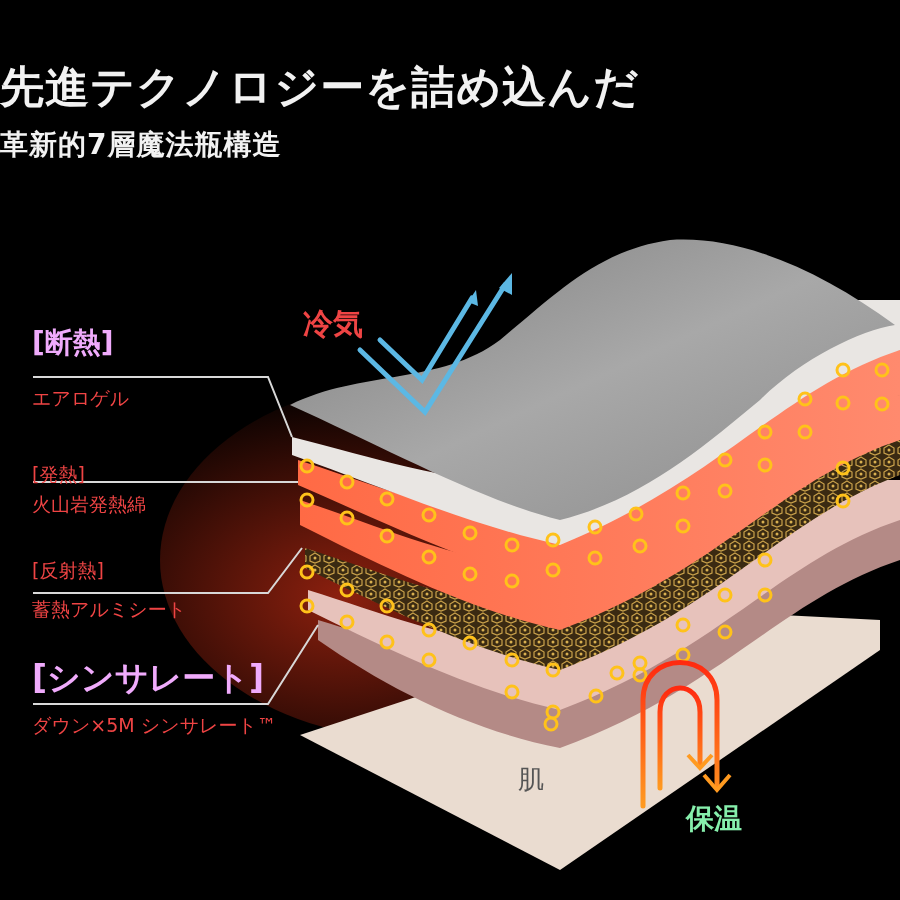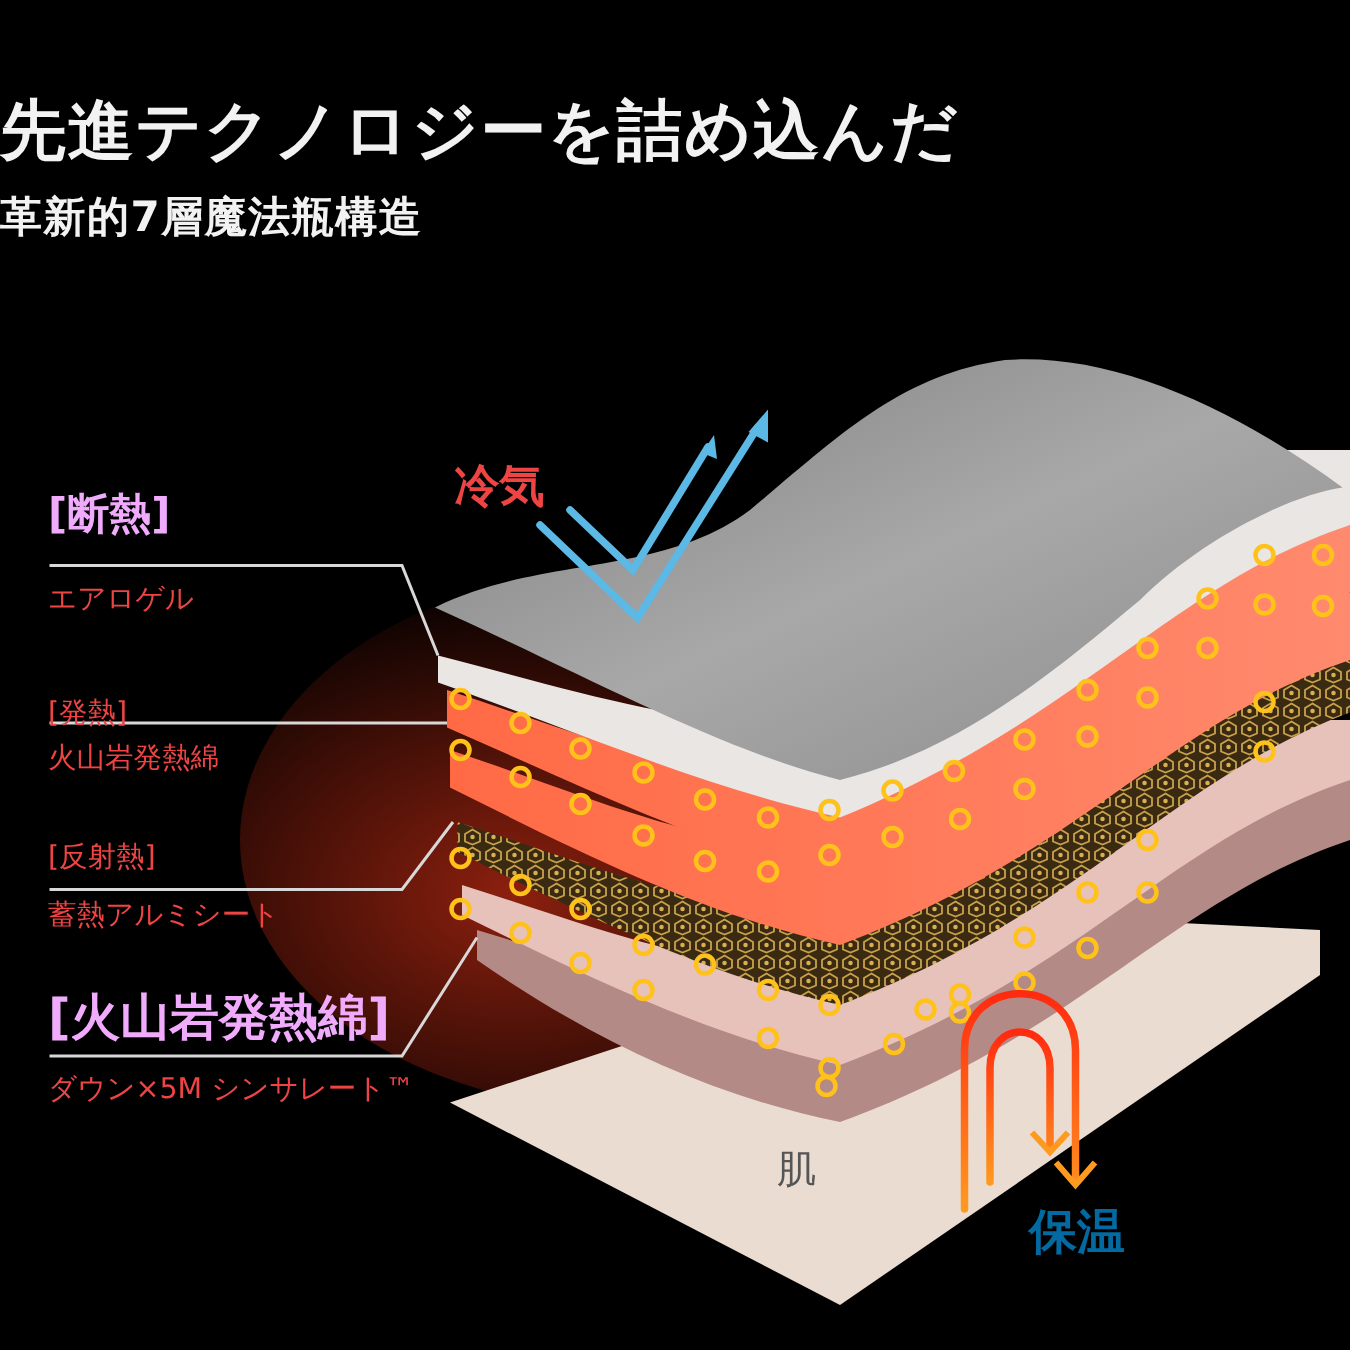--- a/index.html
+++ b/index.html
@@ -7,21 +7,21 @@
          font-family:"DejaVu Sans","Liberation Sans",sans-serif; color:#fff; }
   .title { position:absolute; left:0; width:900px; text-align:left;
            font-weight:bold; color:#f2f2f2; letter-spacing:1px; }
   .title.l1 { top:58px; font-size:44px; }
   .title.l2 { top:126px; font-size:28px; }
   .lbl { position:absolute; left:32px; font-size:19px; color:#ef4444; }
   .lbl.red { color:#f0abfc; font-weight:bold; font-size:28px; }
   .lbl.red.big { font-size:33px; }
   .cold { position:absolute; left:303px; top:304px; font-size:30px; color:#ef4444; font-weight:bold; }
   .skin { position:absolute; left:518px; top:762px; font-size:26px; color:#555; }
-  .warm { position:absolute; left:686px; top:800px; font-size:32px; color:#0369a1; font-weight:bold; }
+  .warm { position:absolute; left:686px; top:800px; font-size:28px; color:#86efac; font-weight:bold; }
   svg.art { position:absolute; left:0; top:0; }
 </style>
 </head>
 <body>
 
 <div class="title l1">先進テクノロジーを詰め込んだ</div>
 <div class="title l2">革新的7層魔法瓶構造</div>
 
 <svg class="art" width="900" height="900" viewBox="0 0 900 900">
   <defs>
@@ -147,18 +147,18 @@
     <polyline points="33,704 268,704 318,625"></polyline>
   </g>
 </svg>
 
 <div class="lbl red" style="top:324px">[断熱]</div>
 <div class="lbl" style="top:386px">エアロゲル</div>
 <div class="lbl" style="top:462px">[発熱]</div>
 <div class="lbl" style="top:492px">火山岩発熱綿</div>
 <div class="lbl" style="top:558px">[反射熱]</div>
 <div class="lbl" style="top:597px">蓄熱アルミシート</div>
-<div class="lbl red big" style="top:656px">[火山岩発熱綿]</div>
+<div class="lbl red big" style="top:656px">[シンサレート]</div>
 <div class="lbl" style="top:713px">ダウン×5M シンサレート™</div>
 
 <div class="cold">冷気</div>
 <div class="skin">肌</div>
 <div class="warm">保温</div>
 
 </body></html>

